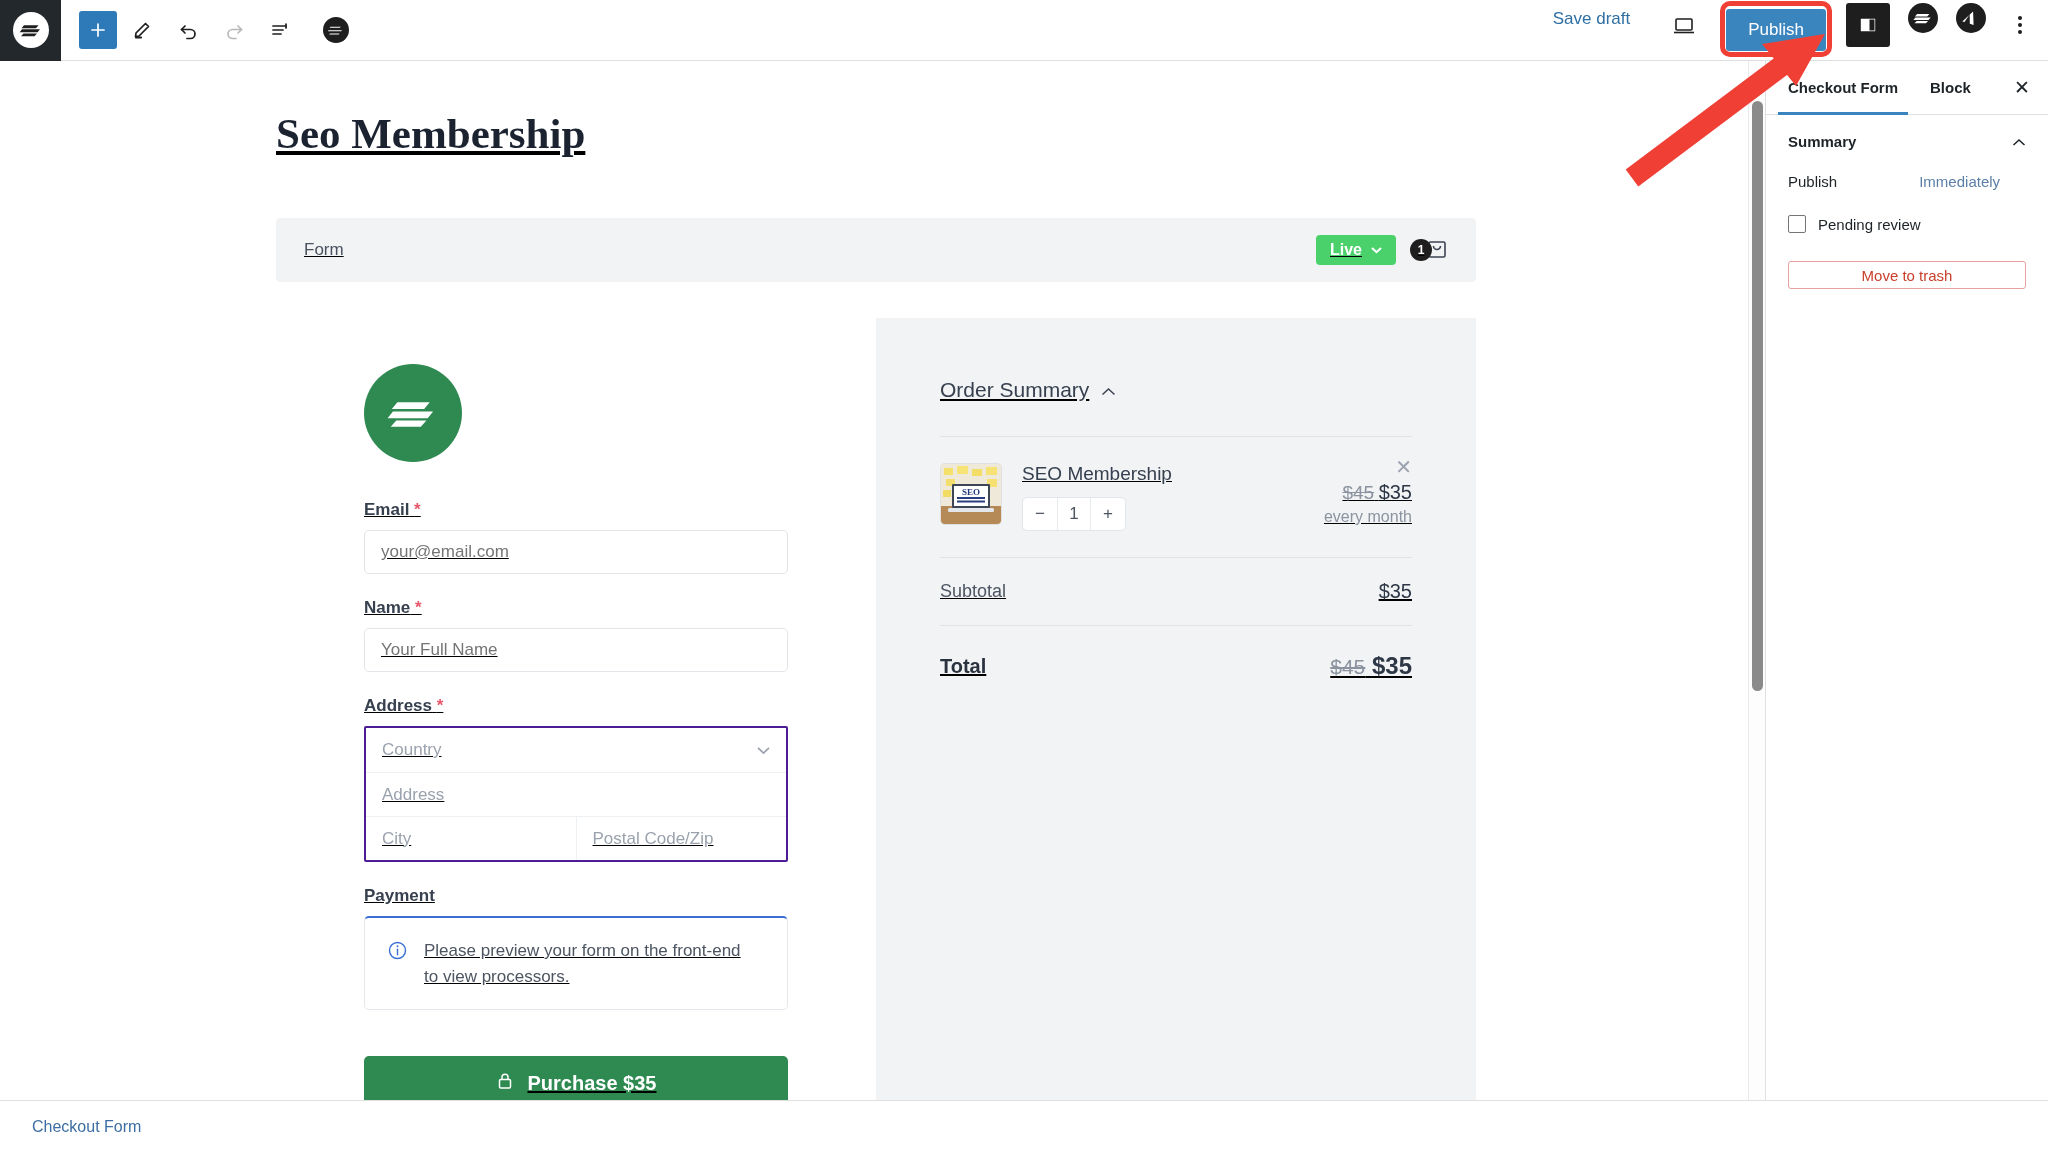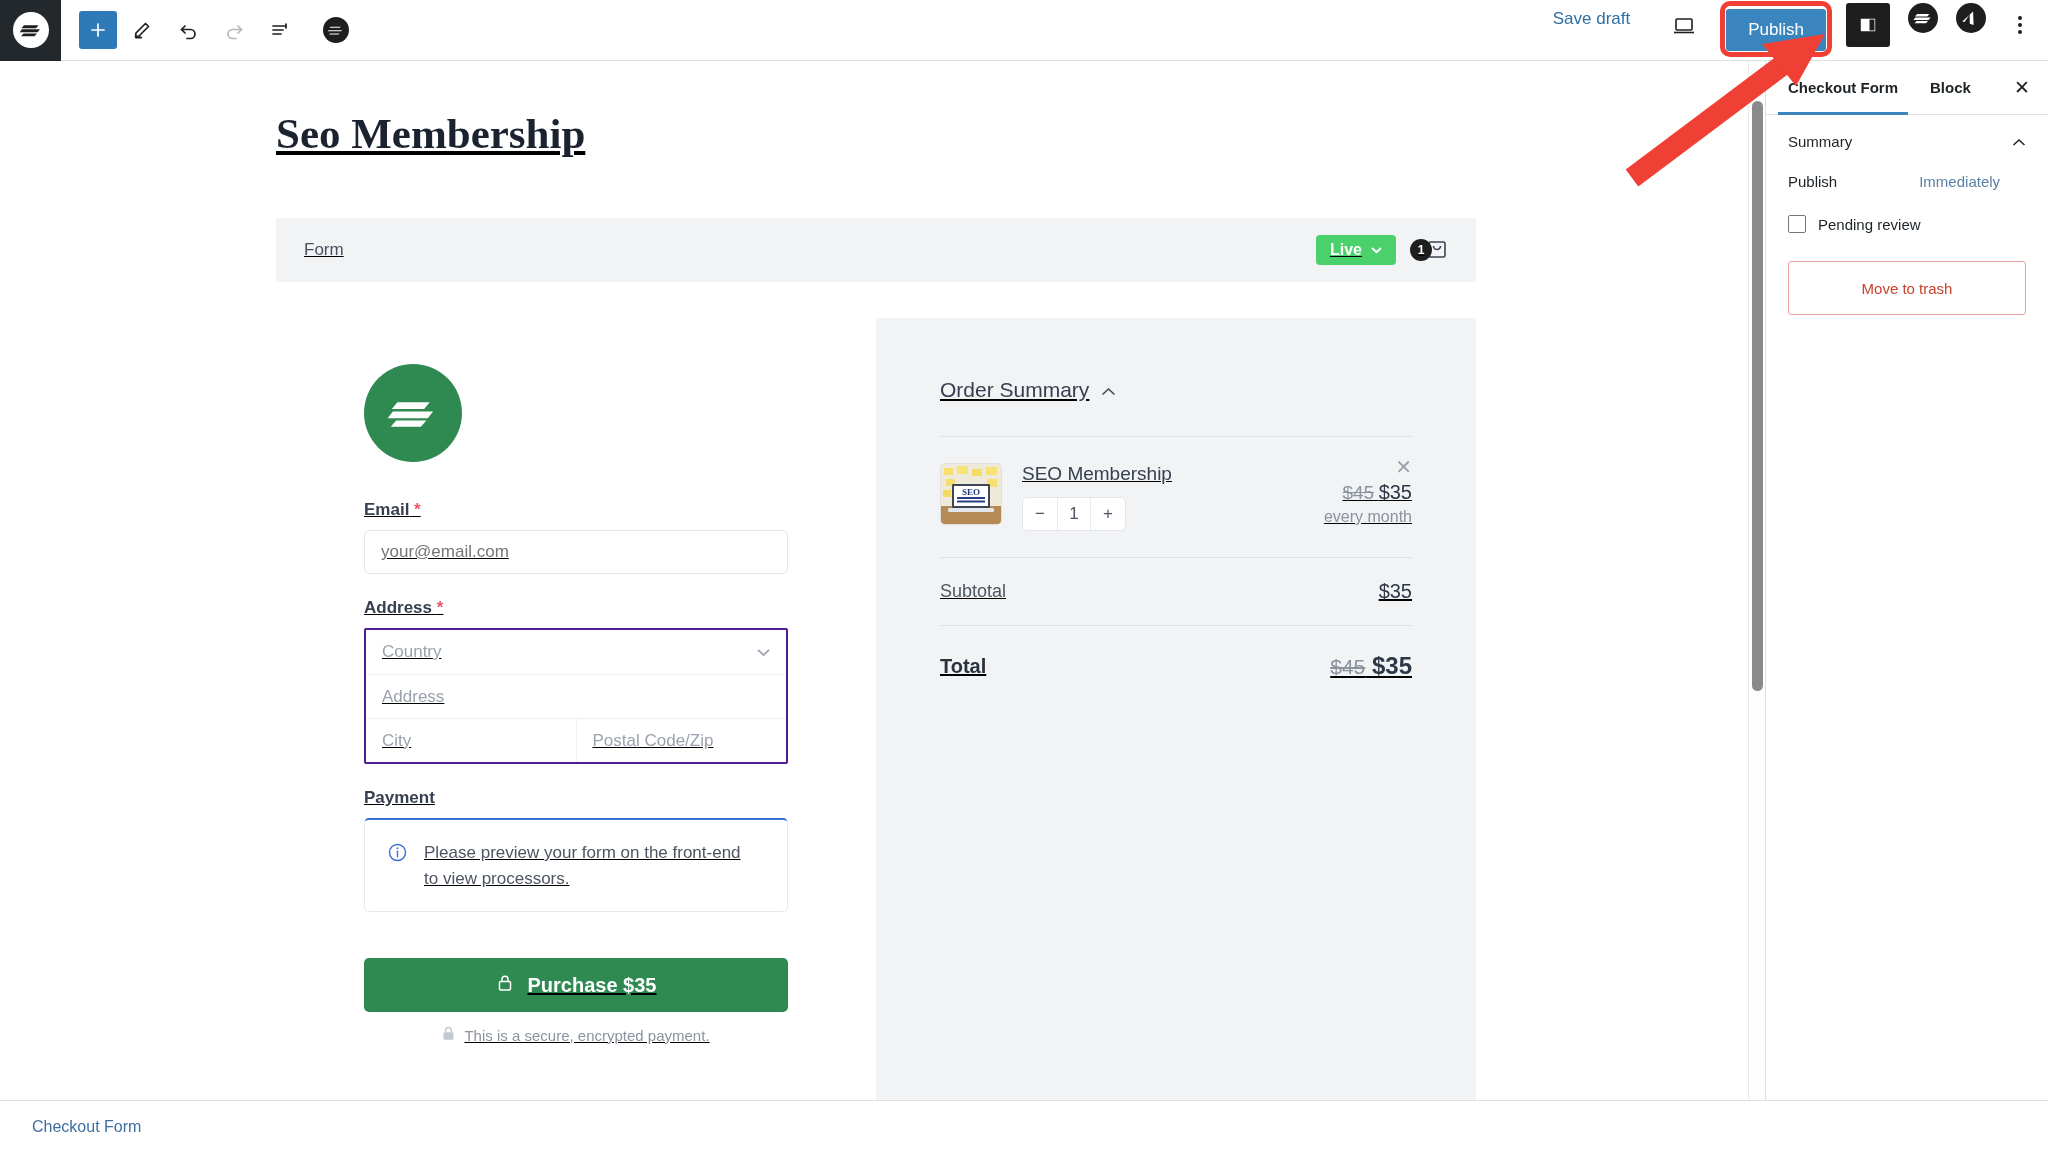--- a/index.html
+++ b/index.html
@@ -281,37 +281,37 @@
   }
   .sb-tab.active::after {
     content:''; position:absolute; left:6px; right:6px; bottom:-1px; height:3px;
     background:#3b85bf;
   }
   .sb-tab.inactive { font-weight: 600; color:#1d2327; }
   .sb-close { margin-left: auto; padding: 0 12px; cursor: pointer; font-size: 19px; color:#1d2327; }
 
   .sb-section-head {
     display:flex; align-items:center; padding: 18px 22px 14px 22px;
-    font-size: 15px; font-weight: 400; color: #1d2327; cursor:pointer;
+    font-size: 15px; font-weight: 700; color: #1d2327; cursor:pointer;
   }
   .sb-section-head .chevup { margin-left:auto; }
   .sb-row {
     display: flex; align-items: center;
     padding: 9px 22px; font-size: 15px; color: #1d2327;
   }
   .sb-row .sb-val { margin-left: 75px; color: #5b7fa6; cursor: pointer; }
   .sb-check-row { display:flex; align-items:center; gap: 12px; padding: 16px 22px 8px 22px; }
   .sb-checkbox {
     width: 18px; height: 18px; border: 1px solid #757575; border-radius: 2px;
     background: #fff; cursor: pointer; flex:0 0 18px;
   }
   .sb-check-label { font-size: 15px; color: #1d2327; }
   .trash-btn {
     margin: 20px 22px 0 22px;
-    height: 54px; border: 1px solid #e8a0a0; border-radius: 3px;
+    height: 28px; border: 1px solid #e8a0a0; border-radius: 3px;
     background: #fff; color: #c9402c; font-size: 15px;
     display: flex; align-items: center; justify-content: center;
     cursor: pointer; font-family: "Liberation Sans", sans-serif;
   }
 
   
   .bottombar {
     position: absolute; bottom: 0; left: 0;
     width: 2048px; height: 52px;
     background: #ffffff; border-top: 1px solid #e0e0e0;
@@ -474,20 +474,27 @@
       </div>
 
       <div class="field-group">
         <label class="field-label">
           <span>Email</span>
           <span class="req">*</span>
         </label>
         <input class="inp" type="text" placeholder="your@email.com" style="">
       </div>
 
+      <div class="field-group">
+        <label class="field-label">
+          <span>Name</span>
+          <span class="req">*</span>
+        </label>
+        <input class="inp" type="text" placeholder="Your Full Name" style="">
+      </div>
 
       <div class="field-group">
         <label class="field-label">
           <span>Address</span>
           <span class="req">*</span>
         </label>
         <div class="addr-box">
           <div class="addr-row">
             <span class="addr-cell">Country</span>
             <span class="chev">

